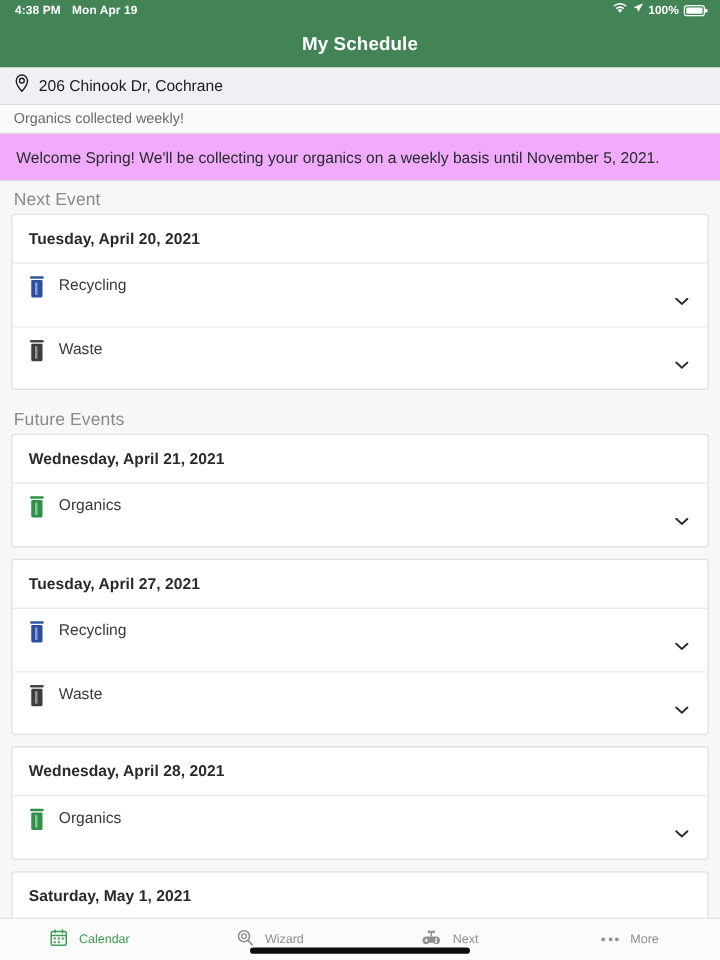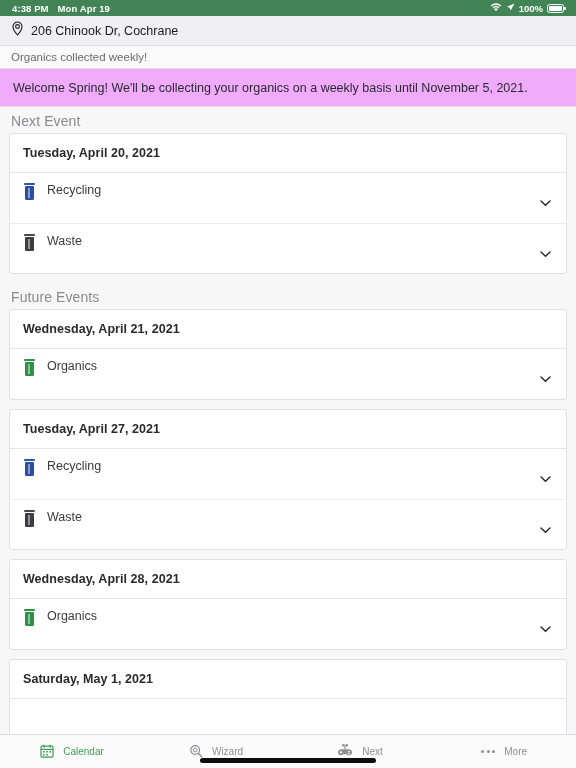--- a/index.html
+++ b/index.html
@@ -137,20 +137,23 @@
             <path d="M9.4.6 1 4.2l3.1 1.1 1.1 3.1L9.4.6z" fill="#fff"></path>
           </svg>
       </span>
       <span class="sb-pct">100%</span>
       <span class="batt">
           <i></i>
         </span>
     </div>
   </div>
 
+  <div class="navbar">
+    <span>My Schedule</span>
+  </div>
 
   <div class="addr-row">
     <span>
       <svg width="13" height="15" viewBox="0 0 13 15">
           <path d="M6.5 1C4 1 2 3 2 5.5 2 9 6.5 14 6.5 14S11 9 11 5.5C11 3 9 1 6.5 1z" fill="none" stroke="#1c1c1e" stroke-width="1.1"></path>
           <circle cx="6.5" cy="5.5" r="1.9" fill="none" stroke="#1c1c1e" stroke-width="1.1"></circle>
         </svg>
     </span>
     <span class="addr-text">206 Chinook Dr, Cochrane</span>
   </div>

